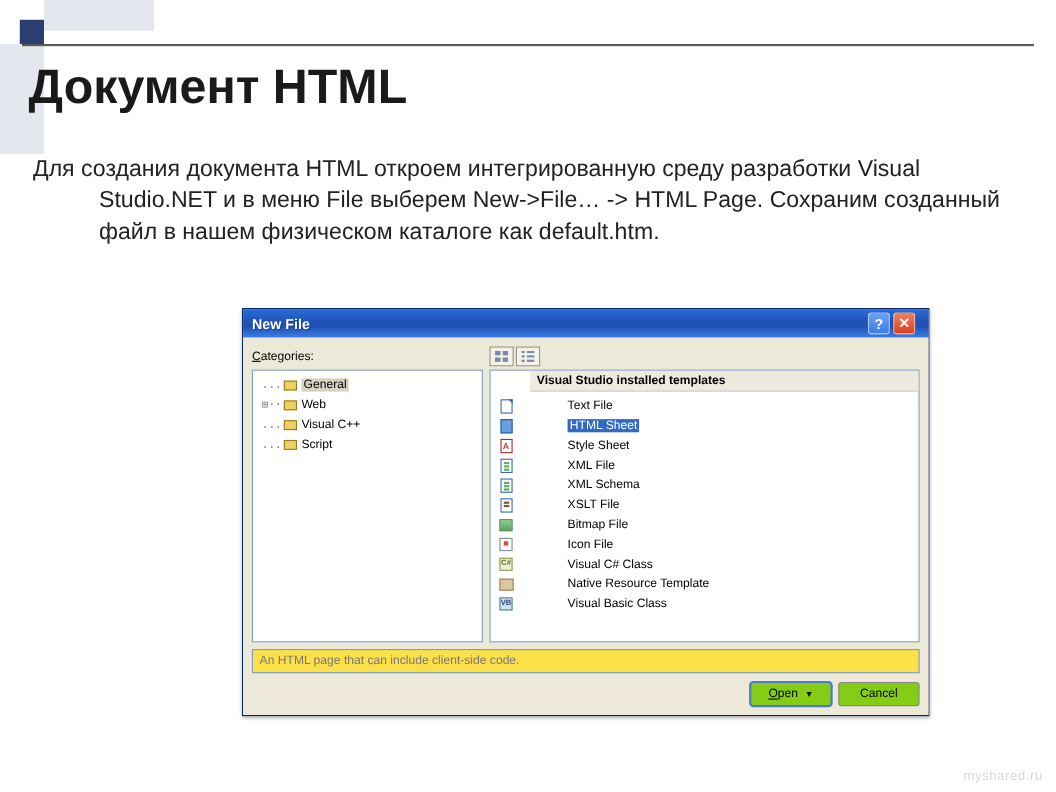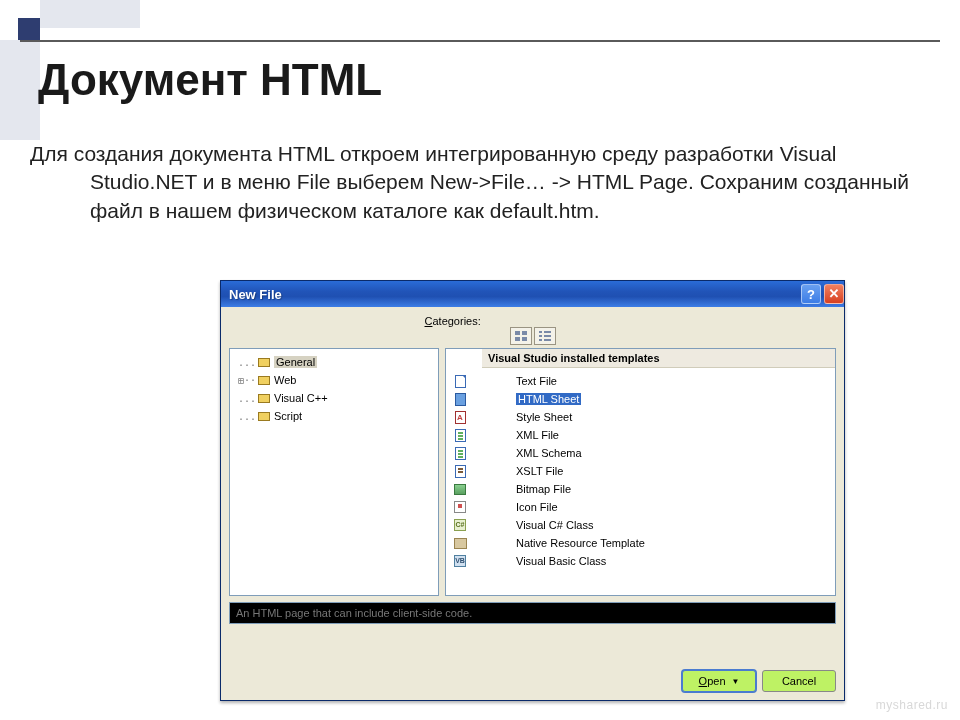--- a/index.html
+++ b/index.html
@@ -10,21 +10,21 @@
     font-family: Arial, Helvetica, sans-serif;
     background: #fff;
     overflow: hidden;
     position: relative;
   }
   .slide-deco-1 { position:absolute; left:18px; top:18px; width:22px; height:22px; background:#2e3d70; }
   .slide-deco-2 { position:absolute; left:40px; top:0; width:100px; height:28px; background:#e4e7ee; }
   .slide-deco-3 { position:absolute; left:0; top:40px; width:40px; height:100px; background:#e4e7ee; }
   .slide-rule { position:absolute; left:20px; right:20px; top:40px; height:0; border-top:2px solid #5a5a5a; }
   .slide-title {
-    position:absolute; left:38px; top:55px;
+    position:absolute; left:26px; top:55px;
     font-size:44px; font-weight:bold; color:#1a1a1a;
   }
   .slide-body {
     position:absolute; left:30px; top:140px; width:880px;
     font-size:21px; color:#222; line-height:1.35;
     text-indent:-60px; padding-left:60px;
   }
 
   
   .dlg {
@@ -32,36 +32,36 @@
     border:1px solid #0a2a6a;
     box-shadow:0 2px 3px rgba(0,0,0,0.3);
     font-family:Tahoma, Arial, sans-serif;
     font-size:11px;
     color:#000;
   }
   .dlg-titlebar {
     height:26px;
     background:linear-gradient(#2a6cd8,#2154b8 40%,#1f50b2 60%,#3d7de6);
     display:flex; align-items:center;
-    padding:0 0 0 8px;
+    padding:0 12px 0 8px;
     color:#fff; font-weight:bold;
   }
   .dlg-titletext { flex:1; font-size:13px; text-shadow:1px 1px 1px rgba(0,0,0,0.3); }
   .dlg-titlebtn {
     width:20px; height:20px; margin-left:3px; border-radius:3px;
     display:flex; align-items:center; justify-content:center;
     font-weight:bold; font-size:13px;
     border:1px solid rgba(255,255,255,0.5);
   }
   .dlg-help { background:linear-gradient(#6aa0f0,#3d7de6); color:#fff; }
   .dlg-close { background:linear-gradient(#f08060,#d84020); color:#fff; }
   .dlg-close span { transform:translateY(-1px); }
 
   .dlg-body { background:#ece9d8; padding:8px; }
-  .dlg-labels { display:flex; align-items:center; margin-bottom:3px;flex-direction:column; }
+  .dlg-labels { display:flex; align-items:center; margin-bottom:3px; }
   .dlg-labels .lbl { font-size:11px; }
   .dlg-labels .lbl u { text-decoration:underline; }
   .lbl-cat { width:216px; }
   .lbl-tpl { flex:1; }
   .view-btns { display:flex; gap:2px; }
   .view-btn {
     width:22px; height:18px; border:1px solid #9a9482; background:#f4f2e9;
     display:flex; align-items:center; justify-content:center;
   }
   .view-btn svg { display:block; }
@@ -84,30 +84,30 @@
     background:#eeeae0; font-weight:bold; font-size:11px;
     padding:3px 6px; border-bottom:1px solid #d0ccba;margin-left:36px;
   }
   .tpl-list { padding:4px 6px; }
   .tpl-item { display:flex; align-items:center; height:18px; white-space:nowrap;gap:44px; }
   .tpl-item .ico { width:16px; height:14px; margin-right:4px; display:inline-flex; align-items:center; justify-content:center; }
   .tpl-item.selected .txt { background:#316ac5; color:#fff; padding:0 2px; }
   .tpl-item .txt { font-size:11px; }
 
   .dlg-desc {
-    margin-top:6px; background:#000000; border:1px solid #7f9db9;
+    margin-top:6px; background:#fde047; border:1px solid #7f9db9;
     padding:4px 6px; font-size:11px; color:#777; height:22px;
   }
   .dlg-actions {
     margin-top:8px; display:flex; justify-content:flex-end; gap:6px;
   }
   .win-btn {
     min-width:74px; height:22px; font-size:11px;
-    background:#bef264; border:1px solid #888; border-radius:3px;
-    padding:0 12px; display:flex; align-items:center; justify-content:center;margin-top:38px;
+    background:#84cc16; border:1px solid #888; border-radius:3px;
+    padding:0 12px; display:flex; align-items:center; justify-content:center;
   }
   .win-btn.default { box-shadow:0 0 0 1px #4a7bd0; border-color:#4a7bd0; }
 
   .watermark {
     position:absolute; right:12px; bottom:8px;
     font-size:12px; color:#d8d8d8; letter-spacing:0.5px;
   }
 
   
   .ic-doc { width:11px; height:13px; background:#fff; border:1px solid #3a6ab5; position:relative; }

